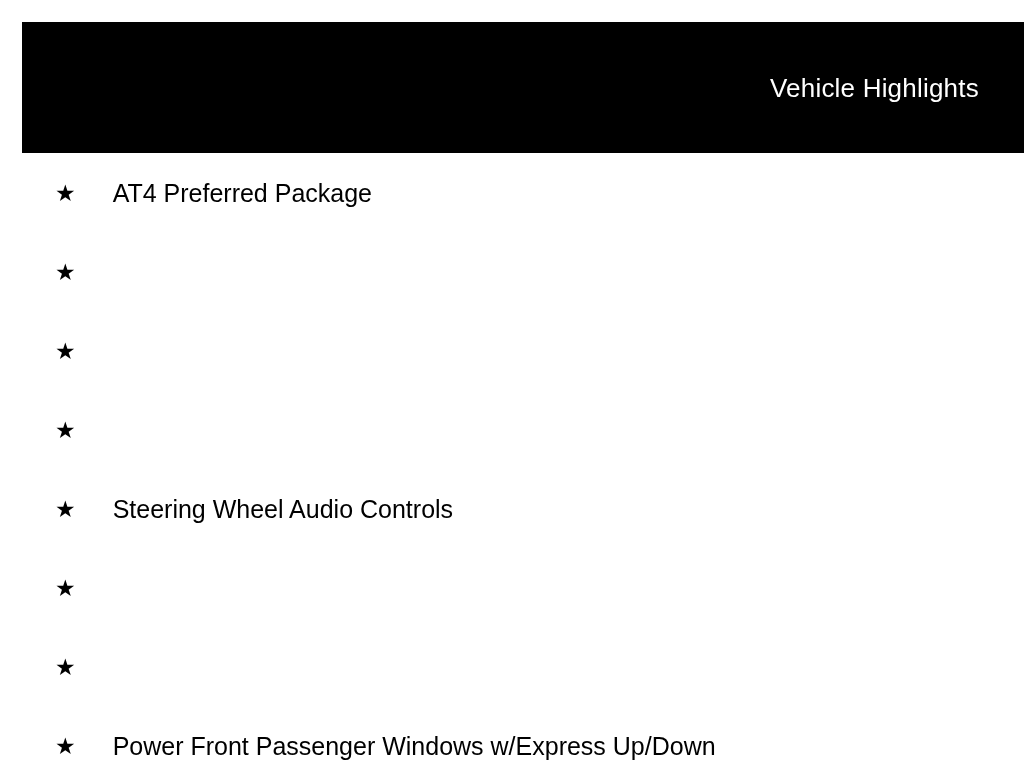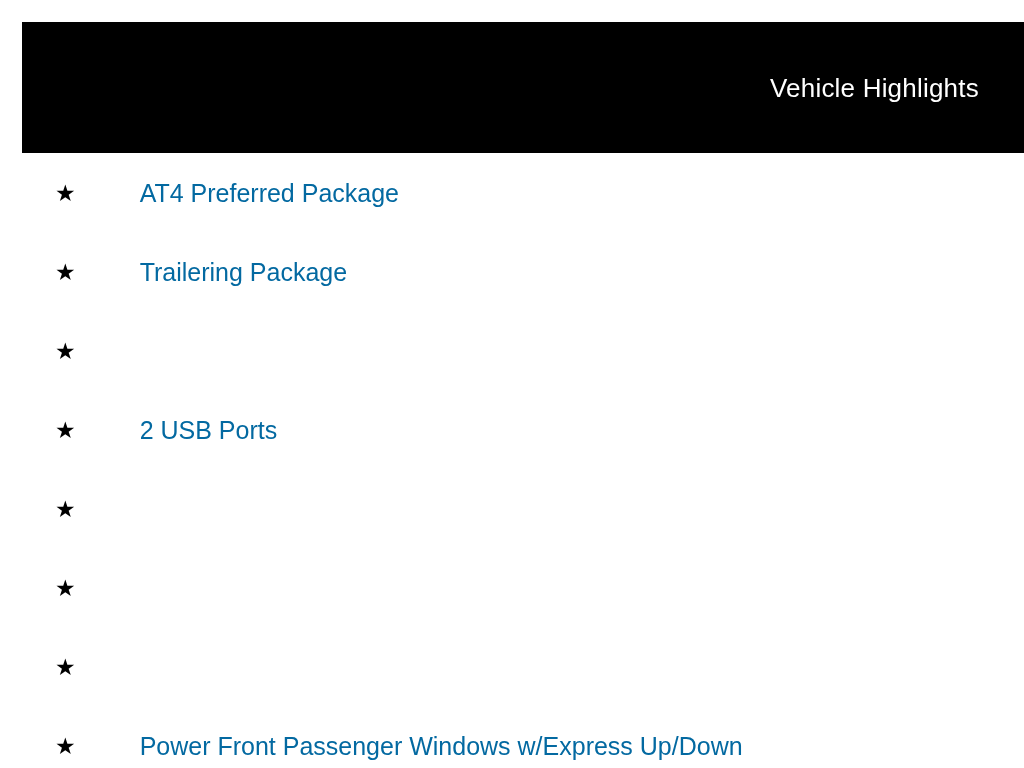--- a/index.html
+++ b/index.html
@@ -42,50 +42,48 @@
     font-family: "DejaVu Sans", sans-serif;
     font-size: 23px;
     line-height: 1;
     margin-right: 15px;
     color: #000000;
     flex: 0 0 auto;
   }
   .label {
     font-size: 25px;
     line-height: 1;
-    color: #0369a1;
+    color: #000000;
     white-space: nowrap;
-    margin-left: 27px;
   }
 </style>
 </head>
 <body>
 
 <div class="header">
   <div class="header-title">Vehicle Highlights</div>
 </div>
 
 <ul class="highlights-list" id="highlights-list">
     <li class="highlight-item">
       <span class="star">★</span>
       <span class="label">AT4 Preferred Package</span>
     </li>
     <li class="highlight-item">
       <span class="star">★</span>
-      <span class="label">Trailering Package</span>
     </li>
     <li class="highlight-item">
       <span class="star">★</span>
     </li>
     <li class="highlight-item">
       <span class="star">★</span>
-      <span class="label">2 USB Ports</span>
     </li>
     <li class="highlight-item">
       <span class="star">★</span>
+      <span class="label">Steering Wheel Audio Controls</span>
     </li>
     <li class="highlight-item">
       <span class="star">★</span>
     </li>
     <li class="highlight-item">
       <span class="star">★</span>
     </li>
     <li class="highlight-item">
       <span class="star">★</span>
       <span class="label">Power Front Passenger Windows w/Express Up/Down</span>

